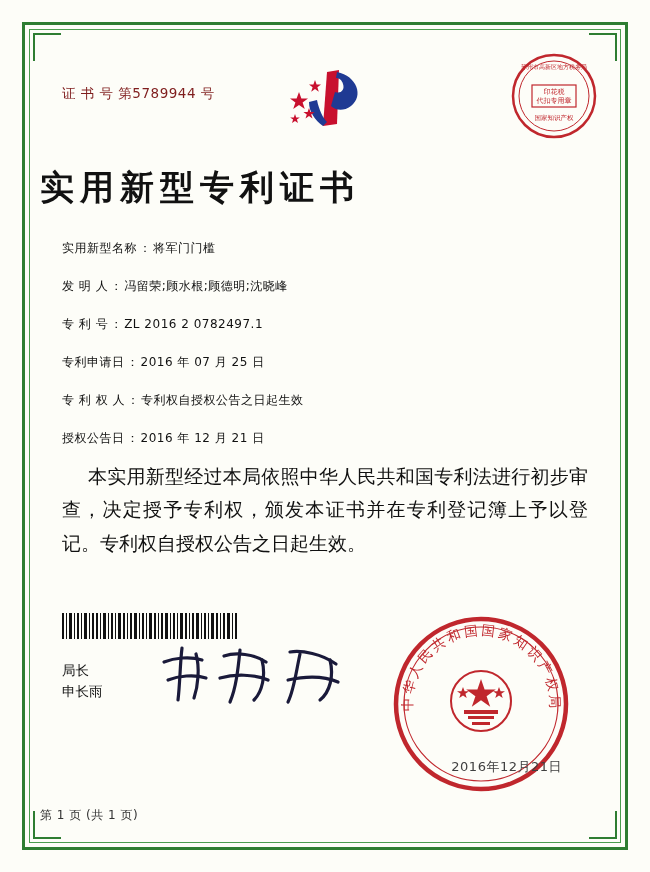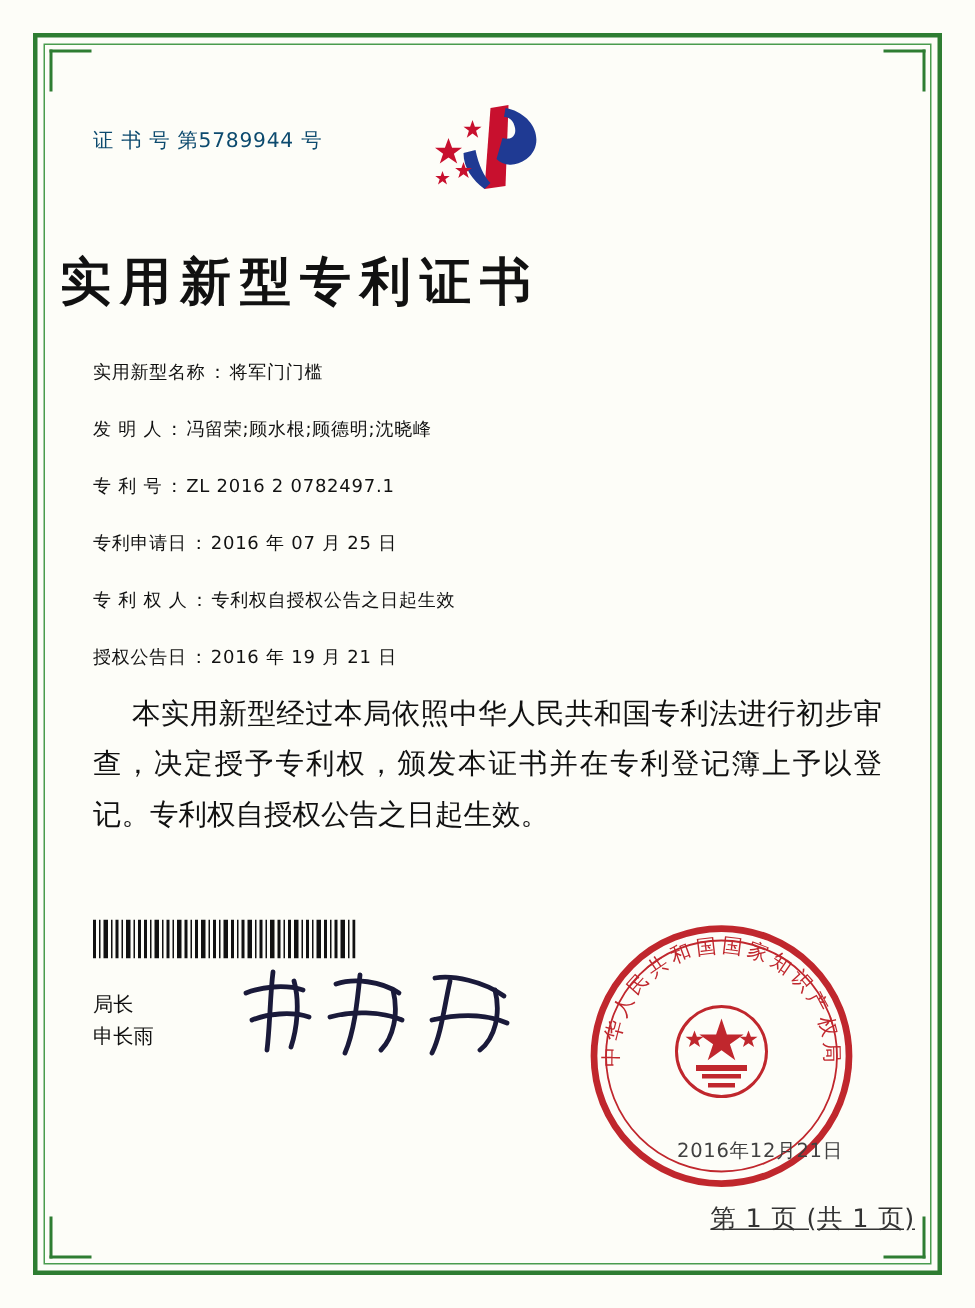--- a/index.html
+++ b/index.html
@@ -62,21 +62,21 @@
     bottom: 40px;
   }
 
   
   .cert-number {
     position: absolute;
     left: 22px;
     top: 45px;
     font-size: 13.5px;
     letter-spacing: 0.5px;
-    color: #0c4a6e;
+    color: #7f1d1d;
     font-family: "DejaVu Sans", "Liberation Sans", sans-serif;
   }
 
   
   .logo {
     position: absolute;
     left: 50%;
     transform: translateX(-50%);
     top: 22px;
     width: 120px;
@@ -192,25 +192,24 @@
     letter-spacing: 0.5px;
     font-family: "DejaVu Sans", "Liberation Sans", sans-serif;
   }
 
   
   .page-footer {
     position: absolute;
     left: 0;
     right: 0;
     bottom: 8px;
-    text-align: right;
-    font-size: 17px;
+    text-align: left;
+    font-size: 12px;
     color: #333;
     letter-spacing: 0.5px;
-    text-decoration: underline;
   }
 </style>
 </head>
 <body>
 
 <div class="certificate">
 
   <div class="border-outer"></div>
   <div class="border-inner"></div>
   <div class="corner tl"></div>
@@ -229,20 +228,31 @@
         <path d="M72 10 C92 14, 99 34, 86 44 C78 50, 70 48, 66 44 L70 30 C76 32, 80 28, 78 22 C77 18, 74 16, 71 16 Z" fill="#1f3a93"></path>
         <path d="M58 64 C50 58, 44 50, 44 40 L52 38 C54 48, 58 56, 62 60 Z" fill="#1f3a93"></path>
 
         <polygon points="34,30 36.4,36.5 43,36.5 37.6,40.5 39.8,47 34,43 28.2,47 30.4,40.5 25,36.5 31.6,36.5" fill="#c8102e"></polygon>
         <polygon points="50,18 51.6,22.5 56,22.5 52.4,25.2 53.8,29.8 50,27 46.2,29.8 47.6,25.2 44,22.5 48.4,22.5" fill="#c8102e"></polygon>
         <polygon points="44,46 45.4,50 49.6,50 46.2,52.5 47.5,56.6 44,54.1 40.5,56.6 41.8,52.5 38.4,50 42.6,50" fill="#c8102e"></polygon>
         <polygon points="30,52 31.2,55.4 34.8,55.4 31.9,57.5 33,61 30,58.9 27,61 28.1,57.5 25.2,55.4 28.8,55.4" fill="#c8102e"></polygon>
       </svg>
     </div>
 
+    <div class="stamp-top">
+      <svg viewBox="0 0 88 88" width="88" height="88" aria-hidden="true">
+        <circle cx="44" cy="44" r="41" fill="none" stroke="#c0272d" stroke-width="2.5"></circle>
+        <circle cx="44" cy="44" r="35" fill="none" stroke="#c0272d" stroke-width="1"></circle>
+        <rect x="22" y="33" width="44" height="22" fill="none" stroke="#c0272d" stroke-width="1.2"></rect>
+        <text x="44" y="42" font-size="7" fill="#c0272d" text-anchor="middle" font-family="DejaVu Sans, sans-serif">印花税</text>
+        <text x="44" y="51" font-size="7" fill="#c0272d" text-anchor="middle" font-family="DejaVu Sans, sans-serif">代扣专用章</text>
+        <text x="44" y="17" font-size="6" fill="#c0272d" text-anchor="middle" font-family="DejaVu Sans, sans-serif">苏州市高新区地方税务局</text>
+        <text x="44" y="68" font-size="6.5" fill="#c0272d" text-anchor="middle" font-family="DejaVu Sans, sans-serif">国家知识产权</text>
+      </svg>
+    </div>
 
     <div class="main-title">实用新型专利证书</div>
 
     <div class="fields">
 
       <div class="field-row">
         <span class="field-label">实用新型名称</span>
         <span class="field-sep">：</span>
         <span class="field-value">将军门门槛</span>
       </div>
@@ -267,21 +277,21 @@
 
       <div class="field-row">
         <span class="field-label">专 利 权 人</span>
         <span class="field-sep">：</span>
         <span class="field-value">专利权自授权公告之日起生效</span>
       </div>
 
       <div class="field-row">
         <span class="field-label">授权公告日</span>
         <span class="field-sep">：</span>
-        <span class="field-value">2016 年 19 月 21 日</span>
+        <span class="field-value">2016 年 12 月 21 日</span>
       </div>
 
     </div>
 
     <div class="body-text">
       <p>本实用新型经过本局依照中华人民共和国专利法进行初步审查，决定授予专利权，颁发本证书并在专利登记簿上予以登记。专利权自授权公告之日起生效。</p>
     </div>
 
     <div class="barcode">
       <svg viewBox="0 0 175 26" width="175" height="26" preserveAspectRatio="none" aria-hidden="true">

